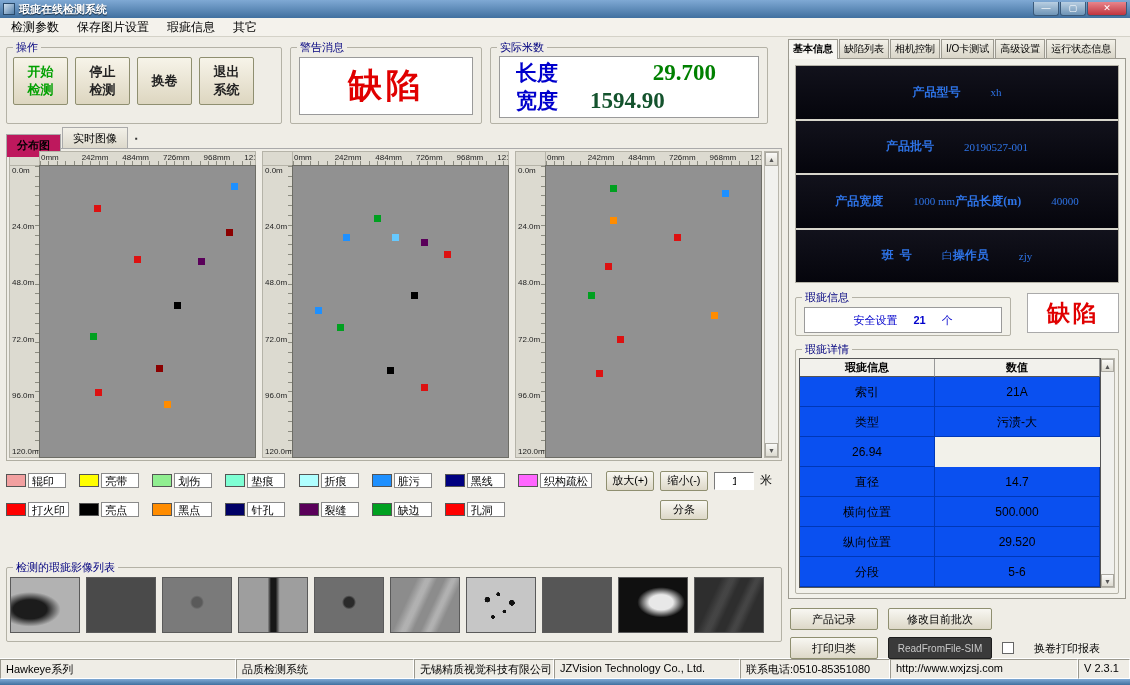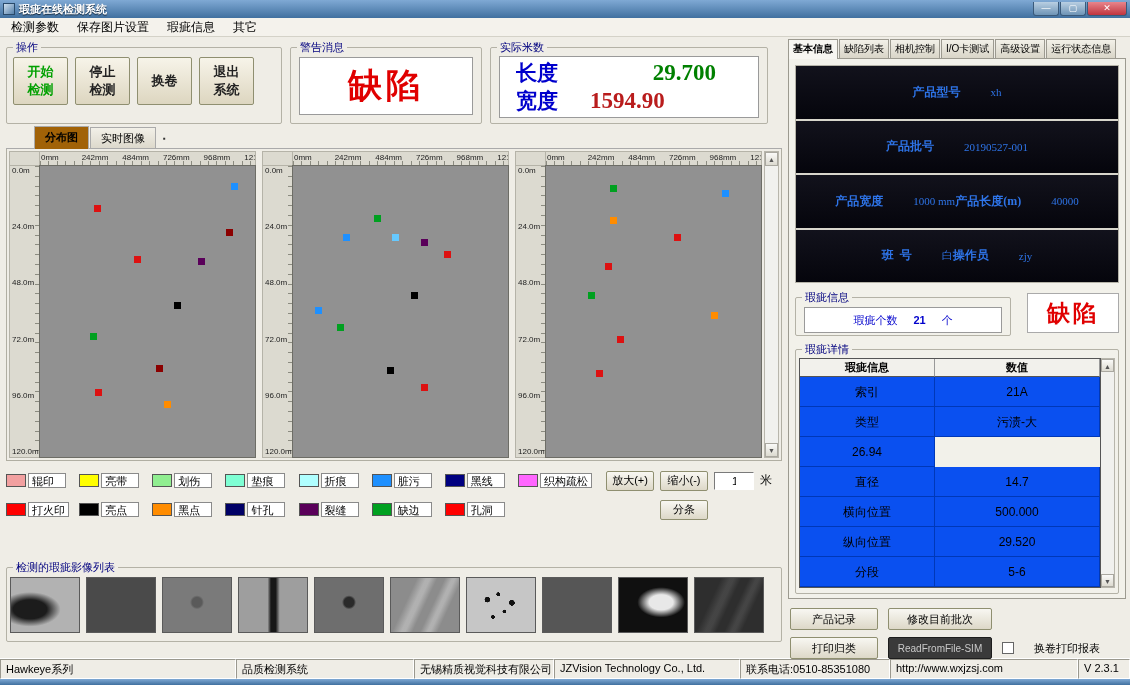--- a/index.html
+++ b/index.html
@@ -38,21 +38,21 @@
   .warn-text { color:#e00000; font-size:34px; font-weight:bold; font-family:"Liberation Serif",serif; letter-spacing:4px; }
   .meter-grp { width:278px; }
   .meter-inner { margin:1px 8px; height:62px; background:#fff; border:1px solid #9a9a9a; display:flex; flex-direction:column; justify-content:space-around; padding:2px 0; }
   .meter-row { display:flex; align-items:center; }
   .meter-label { color:#0000cc; font-size:21px; font-weight:bold; font-family:"Liberation Serif",serif; margin-left:16px; }
   .meter-value { font-size:23px; font-weight:bold; font-family:"Liberation Serif",serif; margin-left:auto; margin-right:42px; }
 
   
   .view-tabs { display:flex; align-items:flex-end; height:21px; margin-top:4px; border-bottom:1px solid #aaa; }
   .vtab { padding:3px 10px 2px; font-size:11px; border:1px solid #aaa; border-bottom:none; background:linear-gradient(#f2f0e8,#ddd9cc); margin-right:1px; }
-  .vtab.active { background:#a16207; position:relative; top:1px; padding-bottom:4px; font-weight:bold;margin-left:28px; }
+  .vtab.active { background:#be185d; position:relative; top:9px; padding-bottom:4px; font-weight:bold; }
   .tab-marker { font-size:8px; margin-left:6px; color:#333; align-self:center; }
 
   
   .charts-wrap { display:flex; border:1px solid #b0aea2; border-top:none; background:#efede6; padding:2px; height:312px; }
   .panels { flex:1; display:flex; gap:6px; }
   .panel { flex:1; display:grid; grid-template-columns:30px 1fr; grid-template-rows:14px 1fr; }
   .corner { background:#dcdad0; border:1px solid #b5b3a8; border-right:none; border-bottom:none; }
   .hruler { position:relative; background:#dcdad0; border:1px solid #b5b3a8; border-bottom:none; overflow:hidden;
             background-image:repeating-linear-gradient(90deg,#8b8b80 0 1px,transparent 1px 8.4px);
             background-size:100% 4px; background-position:left bottom; background-repeat:no-repeat; }
@@ -195,21 +195,21 @@
 
         <fieldset class="grp meter-grp">
           <legend>实际米数</legend>
           <div class="meter-inner">
               <div class="meter-row">
                 <span class="meter-label">长度</span>
                 <span class="meter-value" style="color: rgb(0, 128, 0);">29.700</span>
               </div>
               <div class="meter-row">
                 <span class="meter-label">宽度</span>
-                <span class="meter-value" style="color: #b91c1c; margin-left: 32px;">1594.90</span>
+                <span class="meter-value" style="color: #14532d; margin-left: 32px;">1594.90</span>
               </div>
             </div>
         </fieldset>
       </div>
 
       <div class="view-tabs">
           <span class="vtab active">分布图</span>
           <span class="vtab">实时图像</span>
           <span class="tab-marker">▪</span>
         </div>
@@ -449,21 +449,21 @@
                 <span class="pi-label">操作员</span>
                 <span class="pi-value">zjy</span>
               </div>
             </div>
           </div>
 
         <div class="flaw-row">
           <fieldset class="grp flaw-grp">
             <legend>瑕疵信息</legend>
             <div class="count-box">
-              <span>瑕疵个数</span>
+              <span>安全设置</span>
               <span class="cnt">21</span>
               <span>个</span>
             </div>
           </fieldset>
           <div class="alert-box">
             <span>缺陷</span>
           </div>
         </div>
 
         <fieldset class="grp detail-grp">

